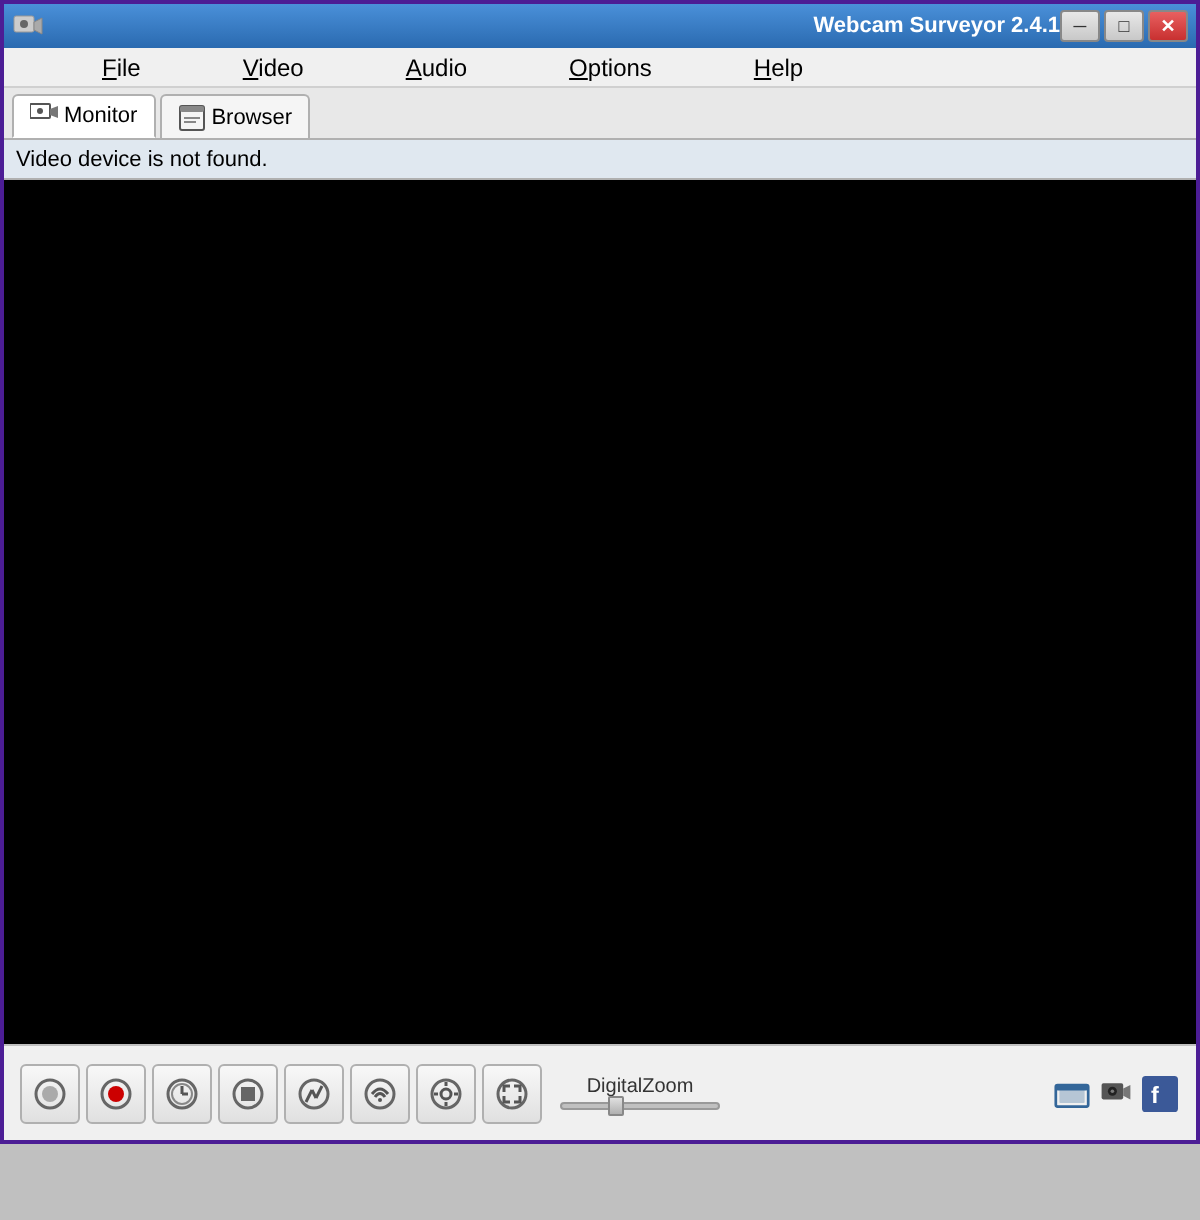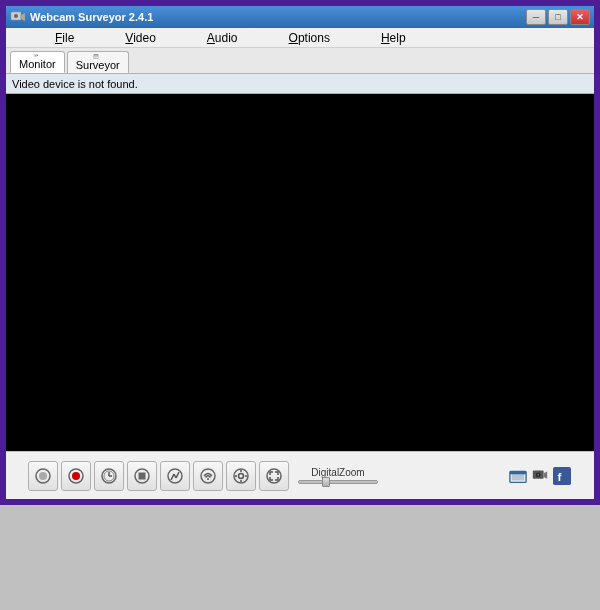--- a/index.html
+++ b/index.html
@@ -8,25 +8,26 @@
       height: 610px;
       font-family: 'Segoe UI', Tahoma, Arial, sans-serif;
       font-size: 12px;
       background: #c0c0c0;
       overflow: hidden;
     }
 
     
     .window {
       width: 600px;
-      height: 505px;
+      height: 572px;
       background: #f0f0f0;
-      border: 6px solid #4c1d95;
+      border: 2px solid #4c1d95;
       display: flex;
       flex-direction: column;
+      text-align: right;
     }
 
     
     .title-bar {
       background: linear-gradient(to bottom, #4a90d9 0%, #2a6ab0 100%);
       height: 22px;
       display: flex;
       align-items: center;
       padding: 0 4px;
       user-select: none;
@@ -104,21 +105,20 @@
       align-items: center;
       padding: 2px 8px;
       border: 1px solid #b0b0b0;
       border-bottom: none;
       border-radius: 3px 3px 0 0;
       background: #f5f5f5;
       cursor: pointer;
       font-size: 11px;
       margin-right: 2px;
       height: 22px;
-      flex-direction: column;
     }
     .tab.active {
       background: white;
       border-bottom: 1px solid white;
       z-index: 1;
     }
     .tab-icon {
       width: 14px;
       height: 14px;
       margin-right: 3px;
@@ -147,21 +147,21 @@
       position: relative;
     }
 
     
     .bottom-toolbar {
       background: #f0f0f0;
       height: 48px;
       border-top: 1px solid #c0c0c0;
       display: flex;
       align-items: center;
-      padding: 0 22px;
+      padding: 0 8px;
       flex-shrink: 0;
       gap: 3px;
     }
 
     .toolbar-btn {
       width: 30px;
       height: 30px;
       background: linear-gradient(to bottom, #f8f8f8, #e0e0e0);
       border: 1px solid #b0b0b0;
       border-radius: 3px;
@@ -270,21 +270,21 @@
       </svg>
       <span>Monitor</span>
     </div>
     <div class="tab">
       <svg class="tab-icon" viewBox="0 0 14 14">
         <rect x="1" y="1" width="12" height="12" rx="1" fill="none" stroke="#555" stroke-width="1"></rect>
         <rect x="1" y="1" width="12" height="3" rx="1" fill="#888"></rect>
         <line x1="3" y1="7" x2="11" y2="7" stroke="#888" stroke-width="1"></line>
         <line x1="3" y1="9" x2="9" y2="9" stroke="#888" stroke-width="1"></line>
       </svg>
-      <span>Surveyor</span>
+      <span>Browser</span>
     </div>
   </div>
 
   <div class="status-bar">
     <span class="status-text">Video device is not found.</span>
   </div>
 
   <div class="video-area"></div>
 
   <div class="bottom-toolbar">

